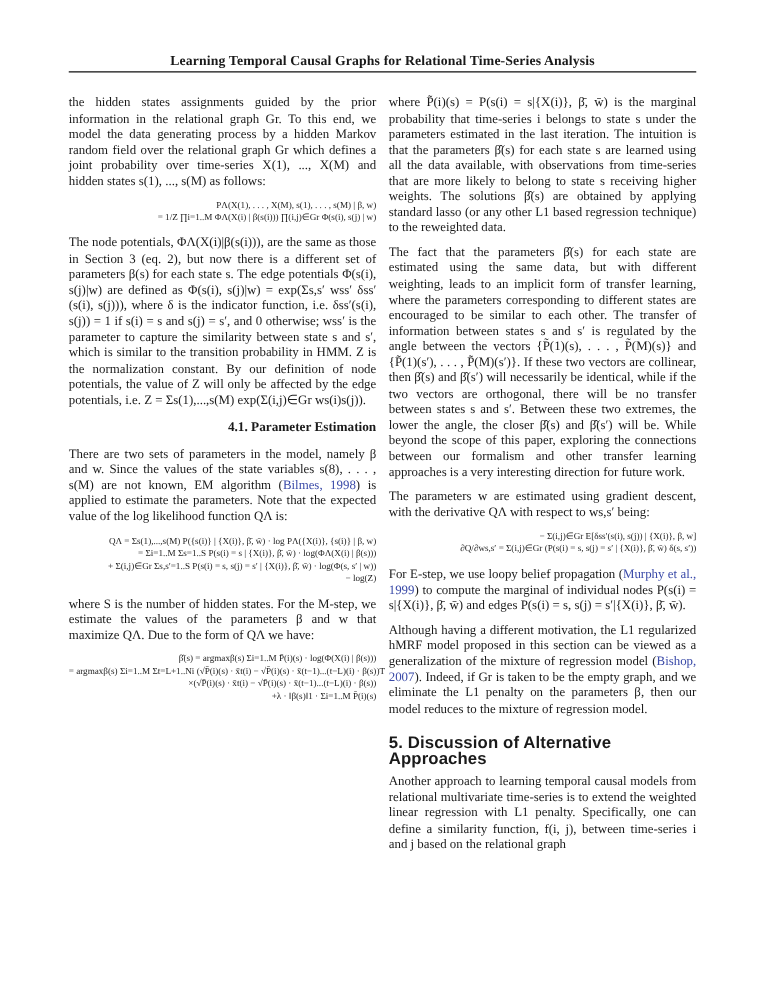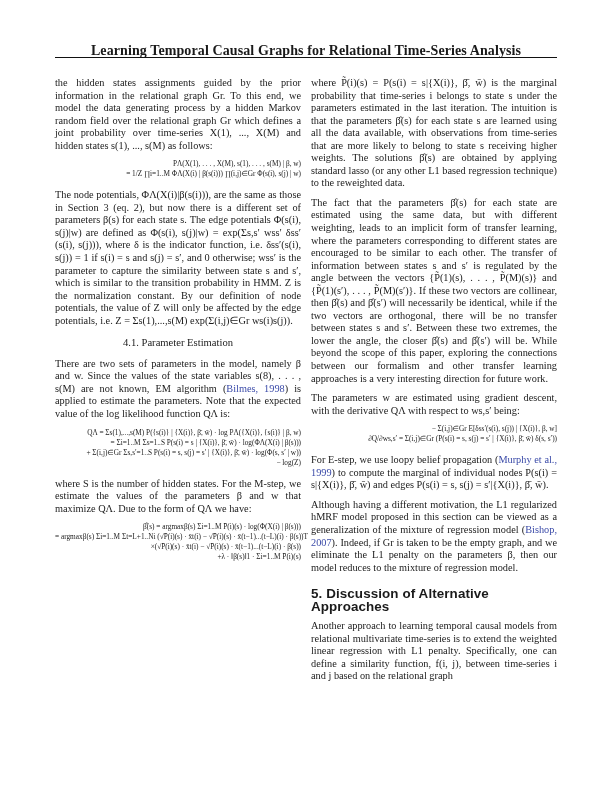--- a/index.html
+++ b/index.html
@@ -1,30 +1,30 @@
 <!DOCTYPE html>
 <html><head>
 <meta charset="utf-8">
 <style>
   html, body { margin:0; padding:0; background:#ffffff; }
   body { width:612px; height:792px; position:relative; overflow:hidden;
          font-family:"DejaVu Serif", "Liberation Serif", serif; color:#1a1a1a; }
   .header { position:absolute; left:55px; top:43px; width:502px; text-align:center;
-            font-family:"Liberation Serif", serif; font-weight:bold; font-size:14px; letter-spacing:0.1px; }
+            font-family:"Liberation Serif", serif; font-weight:bold; font-size:11px; letter-spacing:0.1px; }
   .rule { position:absolute; left:55px; top:57px; width:502px; height:0; border-top:1px solid #111; }
   .col { position:absolute; top:77px; width:246px; font-family:"Liberation Serif", serif;
          font-size:10.3px; line-height:12.55px; text-align:justify; hyphens:auto; }
   .col.left { left:55px; }
   .col.right { left:311px; }
   p { margin:0 0 7px 0; }
   .eq { font-size:7.3px; line-height:10px; margin:6px 0 10px 0; text-align:right; white-space:nowrap; }
   .eq .line { display:block; }
   .ind1 { padding-left:8px; }
   .ind2 { padding-left:15px; }
-  .subsec { font-family:"Liberation Serif", serif; font-weight:normal; font-size:10.6px; margin:10px 0 8px 0; text-align:center; }
+  .subsec { font-family:"Liberation Serif", serif; font-weight:bold; font-size:10.6px; margin:10px 0 8px 0; text-align:right; }
   .sec { font-family:Liberation Sans, sans-serif; font-weight:bold; font-size:13.4px; margin:14px 0 7px 0; text-align:left; letter-spacing:0.1px; }
   .cite { color:#3a4aa8; }
 </style>
 </head>
 <body>
 
 <div class="header">Learning Temporal Causal Graphs for Relational Time-Series Analysis</div>
 <div class="rule"></div>
 
 <div class="col left">

